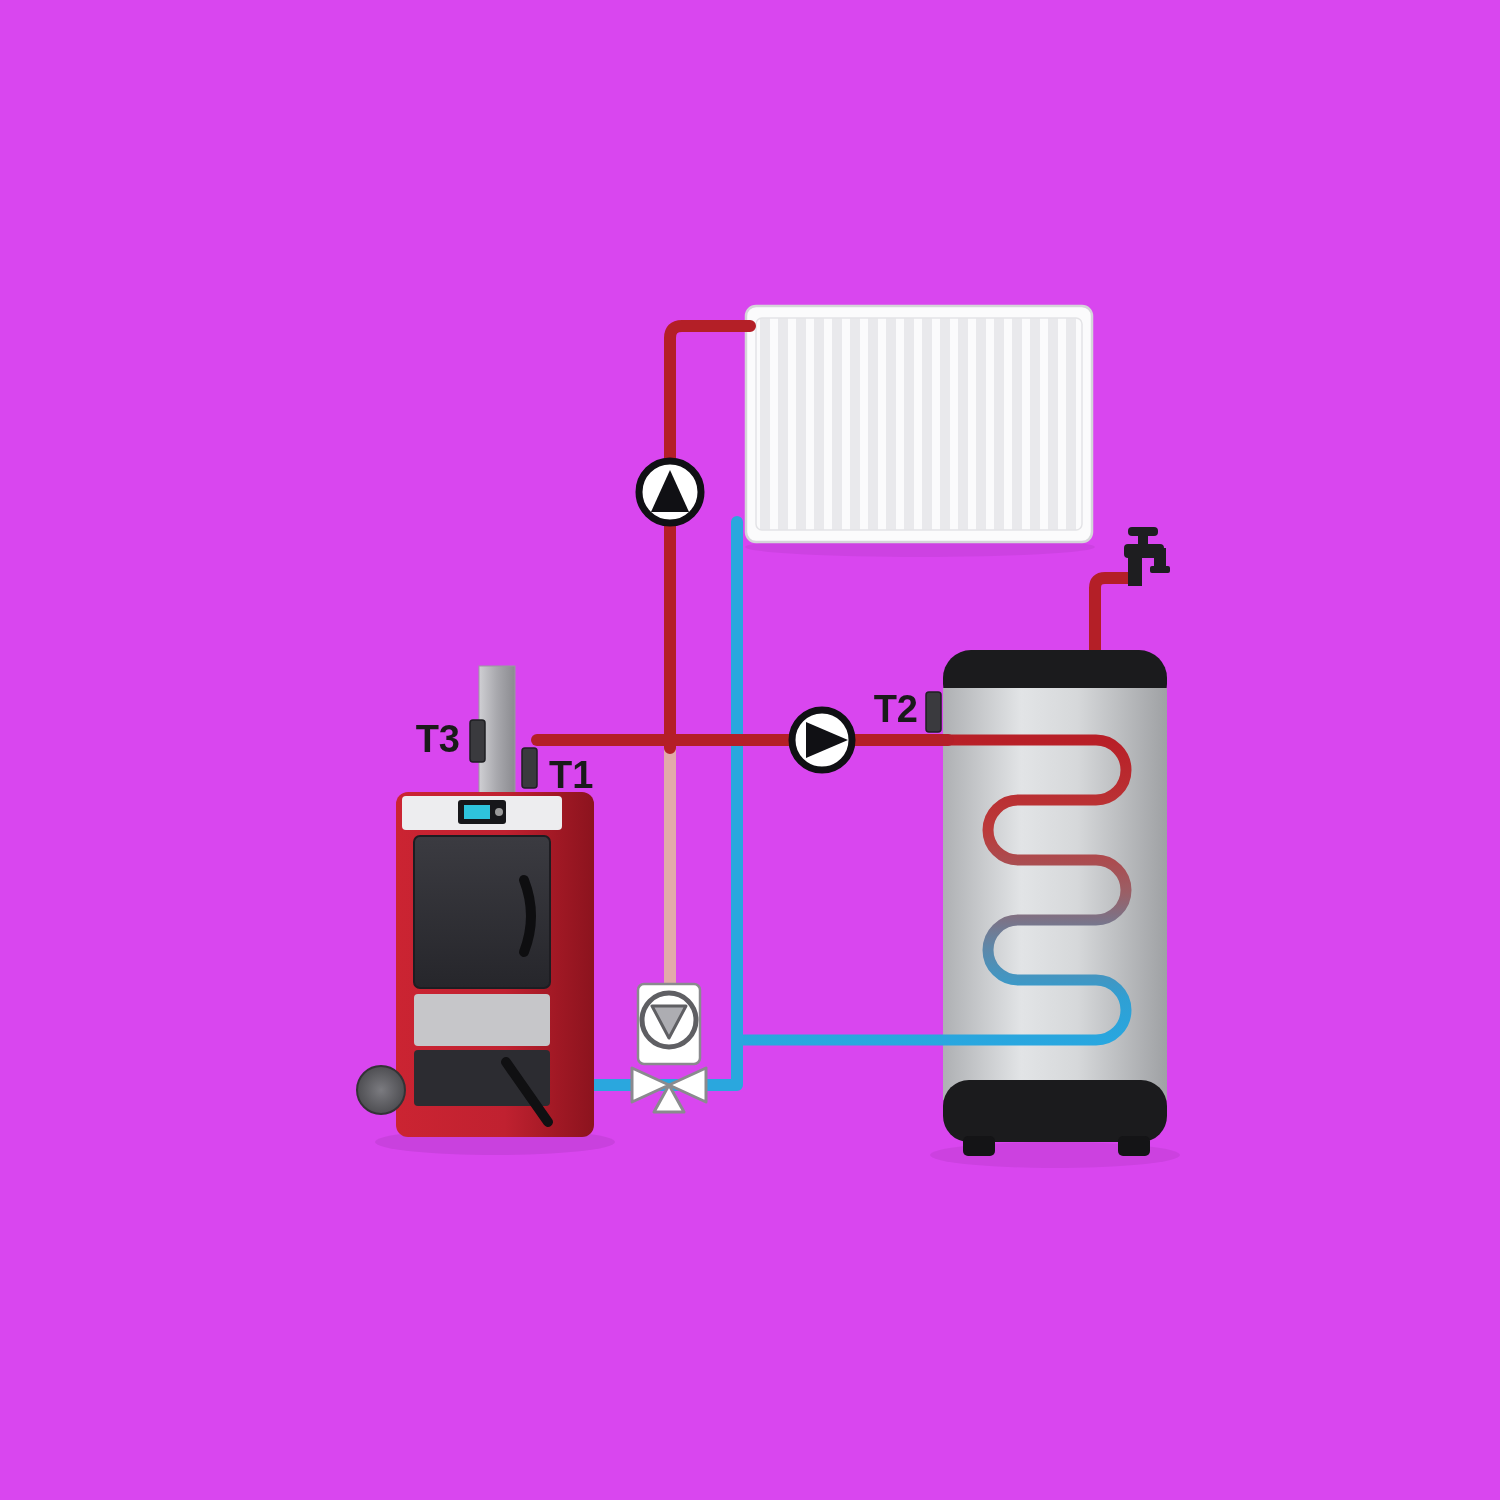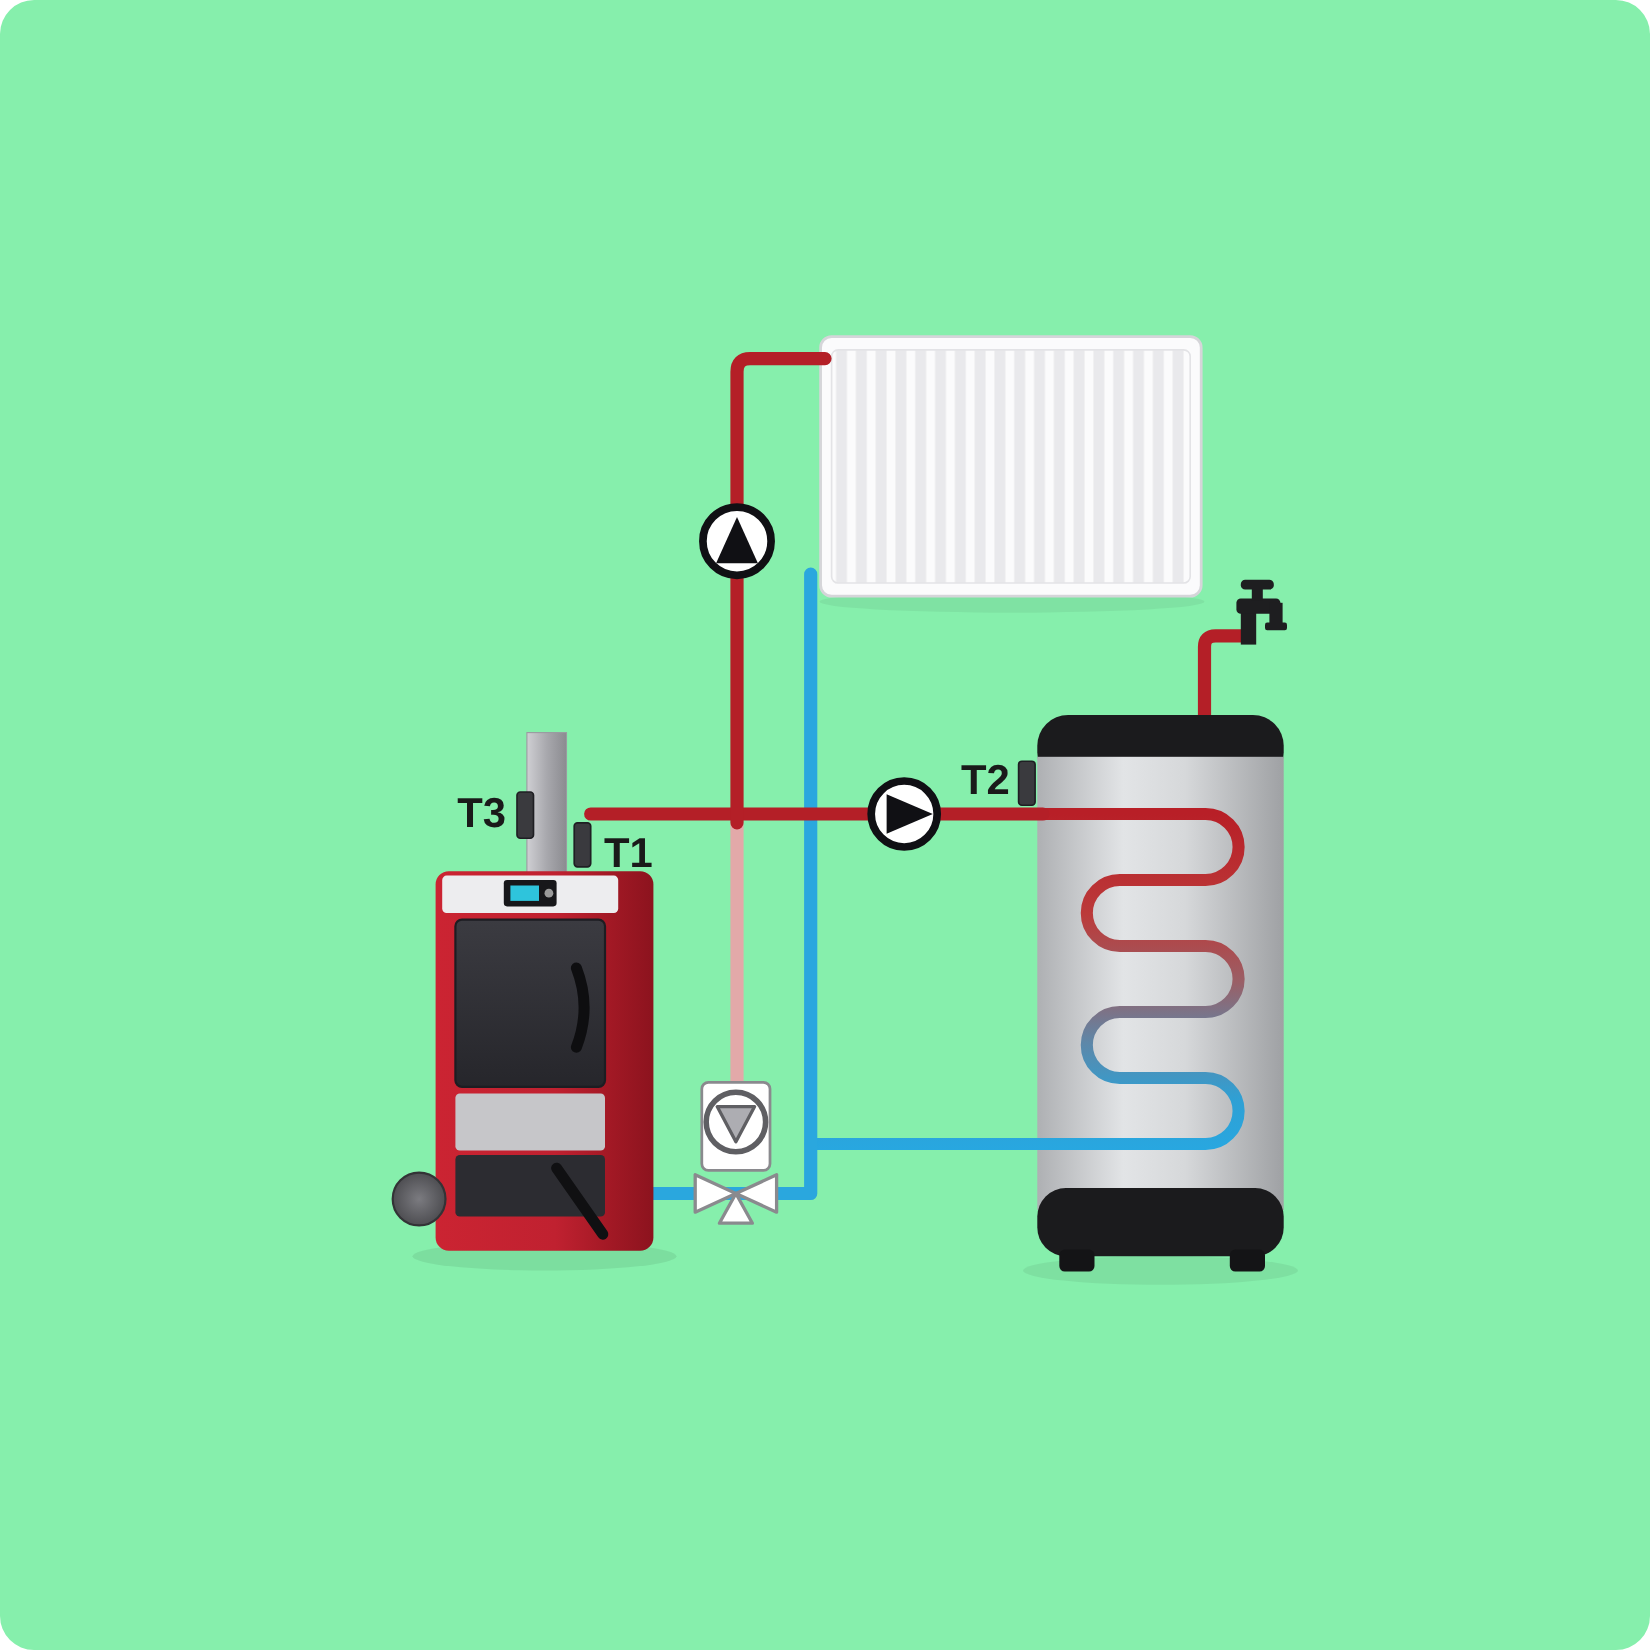--- a/index.html
+++ b/index.html
@@ -5,23 +5,22 @@
   html, body {
     margin: 0;
     padding: 0;
     background: #ffffff;
     font-family: "Liberation Sans", sans-serif;
   }
   .stage {
     position: relative;
     width: 1500px;
     height: 1500px;
-    background: #86efac;
+    background: #d946ef;
     overflow: hidden;
-    border-radius: 31px;
   }
   .stage svg {
     position: absolute;
     inset: 0;
     width: 100%;
     height: 100%;
   }
   .sensor-label {
     font-family: "Liberation Sans", sans-serif;
     font-weight: bold;

